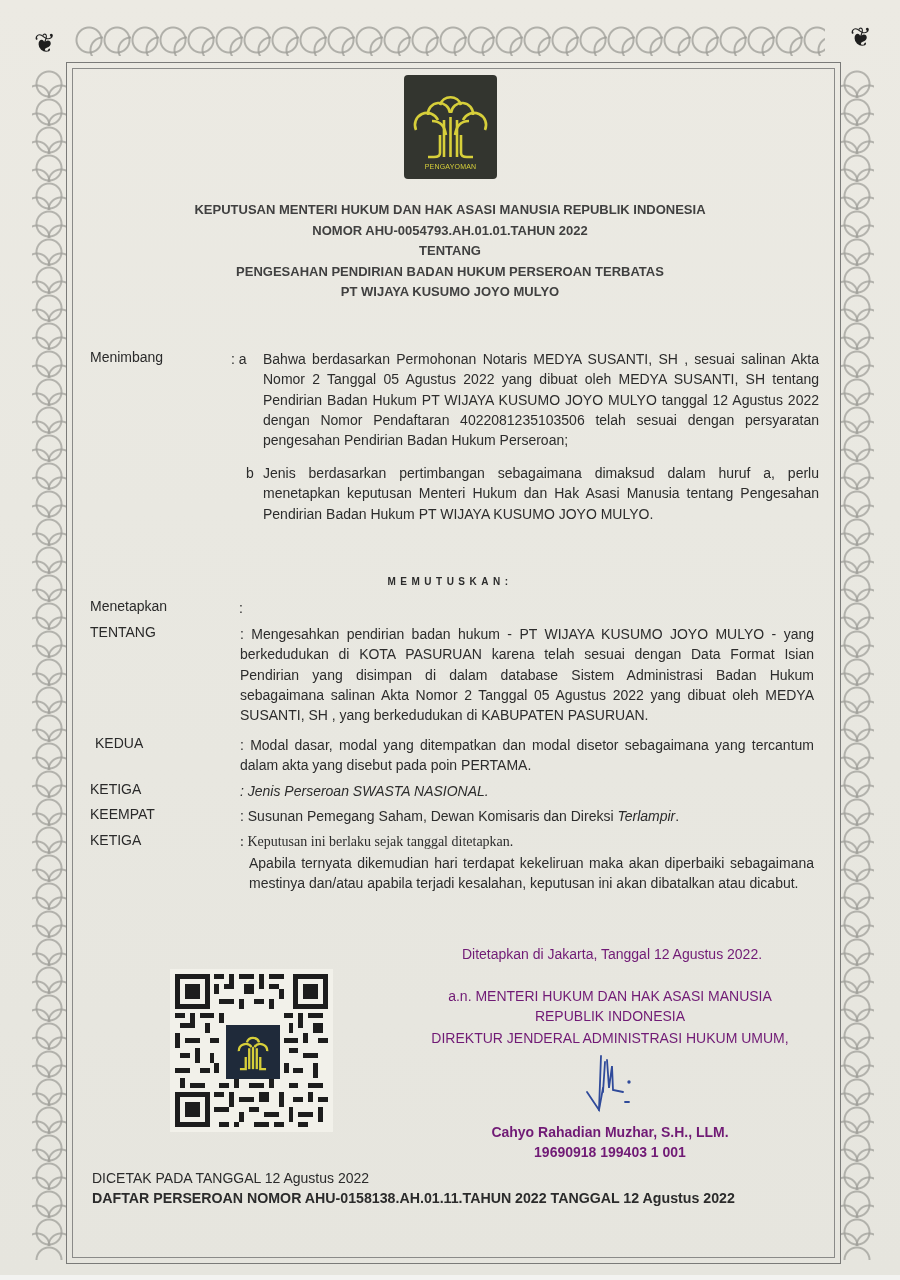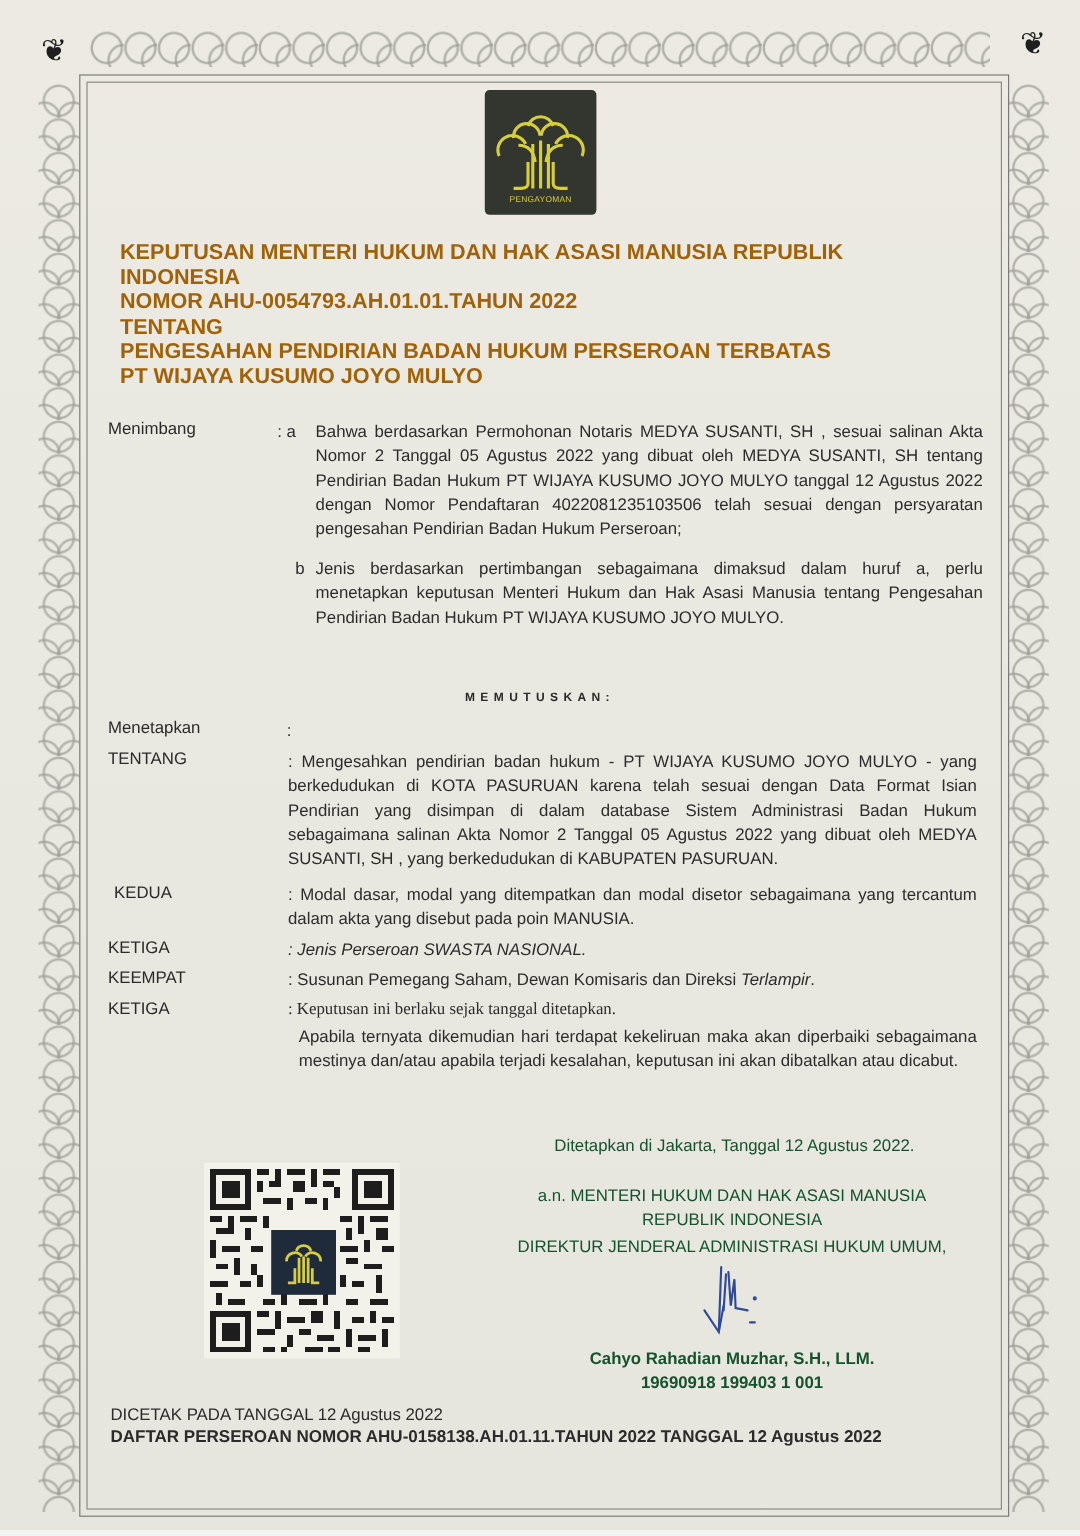--- a/index.html
+++ b/index.html
@@ -57,39 +57,39 @@
   .logo {
     position: absolute; left: 404px; top: 75px; width: 93px; height: 104px;
     background: #33352f; border-radius: 4px;
   }
   .logo svg { position: absolute; left: 0; top: 0; }
   .logo-caption {
     position: absolute; left: 0; width: 93px; top: 88px; text-align: center;
     font-size: 7px; color: #d7cf3a; letter-spacing: 0.2px;
   }
   .title-block {
-    position: absolute; left: 100px; top: 200px; width: 700px; 
-    font-weight: bold; font-size: 18px; line-height: 20.5px; color: #a16207;
+    position: absolute; left: 100px; top: 200px; width: 700px; text-align: center;
+    font-weight: bold; font-size: 13px; line-height: 20.5px; color: #404040;
   }
   .title-line { display: block; }
   .row {
     position: absolute; font-size: 14px; color: #2c2c2c; line-height: 20px;
   }
   .label { position: absolute; left: 90px; font-size: 14px; }
   .para {
     position: absolute; left: 263px; width: 556px; text-align: justify;
     font-size: 14px; line-height: 20.3px; color: #2c2c2c;
   }
   .para-kes { left: 249px; width: 565px; }
   .heading-memutuskan {
     position: absolute; left: 300px; width: 300px; top: 576px; text-align: center;
     font-weight: bold; font-size: 10px; letter-spacing: 4.5px; color: #2b2b2b;
   }
   .signature-block {
-    position: absolute; left: 420px; width: 400px; text-align: center; font-size: 14px; color: #14532d;
+    position: absolute; left: 420px; width: 400px; text-align: center; font-size: 14px; color: #701a75;
   }
   .sig-name { font-weight: bold; }
   .qr {
     position: absolute; left: 170px; top: 969px; width: 163px; height: 163px; background: #f2f1ea;
   }
   .qr-logo {
     position: absolute; left: 56px; top: 56px; width: 54px; height: 54px; background: #1f2a3a;
   }
   .footer-line { position: absolute; left: 92px; font-size: 14px; color: #2b2b2b; }
   .footer-bold { font-weight: bold; font-size: 14.2px; }
@@ -145,21 +145,21 @@
 <div class="para" style="top:463px;">Jenis berdasarkan pertimbangan sebagaimana dimaksud dalam huruf a, perlu menetapkan keputusan Menteri Hukum dan Hak Asasi Manusia tentang Pengesahan Pendirian Badan Hukum PT WIJAYA KUSUMO JOYO MULYO.</div>
 
 <div class="heading-memutuskan">MEMUTUSKAN:</div>
 <div class="label" style="top:598px;">Menetapkan</div>
 <div class="row" style="left:239px; top:598px;">:</div>
 
 <div class="label" style="top:624px;">TENTANG</div>
 <div class="para para-kes" style="top:624px; left:240px; width:574px;">: Mengesahkan pendirian badan hukum - PT WIJAYA KUSUMO JOYO MULYO - yang berkedudukan di KOTA PASURUAN karena telah sesuai dengan Data Format Isian Pendirian yang disimpan di dalam database Sistem Administrasi Badan Hukum sebagaimana salinan Akta Nomor 2 Tanggal 05 Agustus 2022 yang dibuat oleh MEDYA SUSANTI, SH , yang berkedudukan di KABUPATEN PASURUAN.</div>
 
 <div class="label" style="top:735px; left:95px;">KEDUA</div>
-<div class="para" style="top:735px; left:240px; width:574px;">: Modal dasar, modal yang ditempatkan dan modal disetor sebagaimana yang tercantum dalam akta yang disebut pada poin MANUSIA.</div>
+<div class="para" style="top:735px; left:240px; width:574px;">: Modal dasar, modal yang ditempatkan dan modal disetor sebagaimana yang tercantum dalam akta yang disebut pada poin PERTAMA.</div>
 
 <div class="label" style="top:781px;">KETIGA</div>
 <div class="para" style="top:781px; left:240px; width:574px;font-style:italic;">: Jenis Perseroan SWASTA NASIONAL.</div>
 
 <div class="label" style="top:806px;">KEEMPAT</div>
 <div class="para" style="top:806px; left:240px; width:574px;"><span>: Susunan Pemegang Saham, Dewan Komisaris dan Direksi </span><i>Terlampir</i><span>.</span></div>
 
 <div class="label" style="top:832px;">KETIGA</div>
 <div class="para" style="top:832px; left:240px; width:574px;font-family:Liberation Serif, serif;">: Keputusan ini berlaku sejak tanggal ditetapkan.</div>
 <div class="para" style="top:853px; left:249px; width:565px;">Apabila ternyata dikemudian hari terdapat kekeliruan maka akan diperbaiki sebagaimana mestinya dan/atau apabila terjadi kesalahan, keputusan ini akan dibatalkan atau dicabut.</div>

